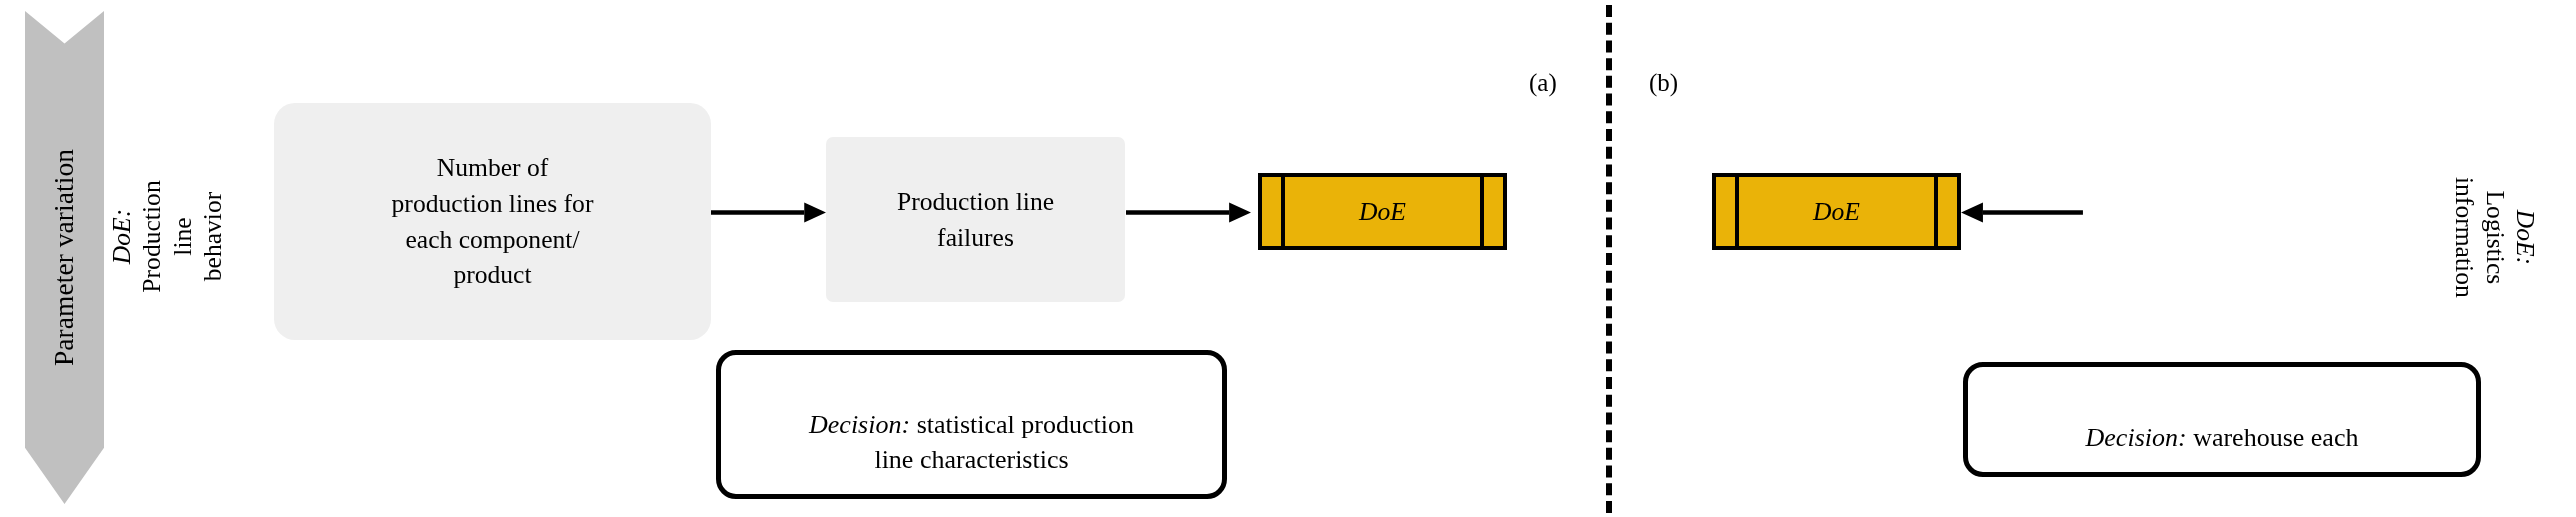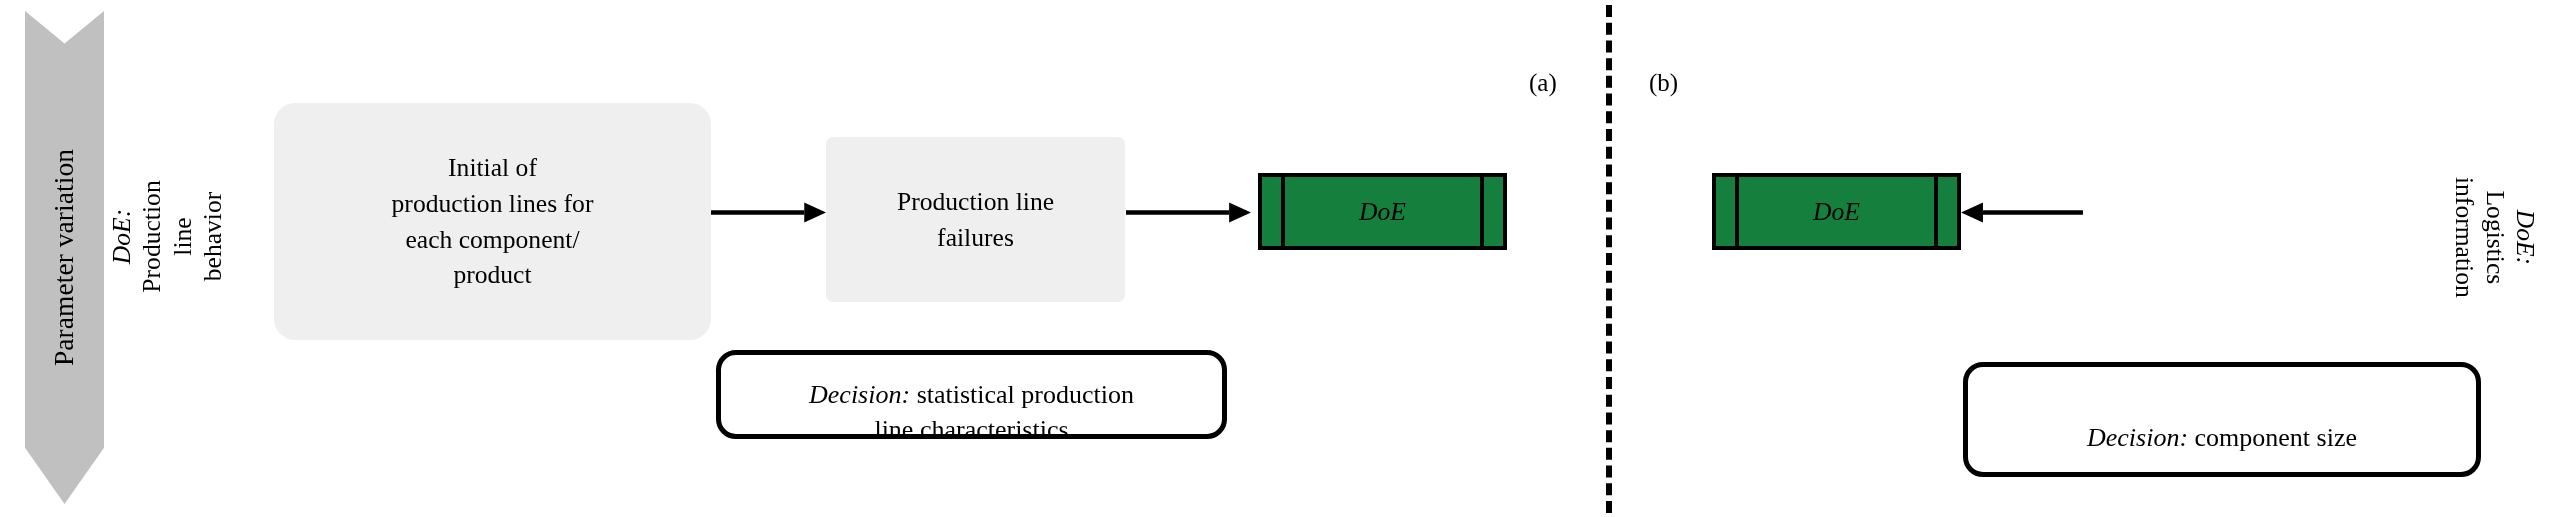--- a/index.html
+++ b/index.html
@@ -60,21 +60,21 @@
     font-size:25.6px;
     line-height:1.40;
     padding:0 16px;
     box-sizing:border-box;
     white-space:pre-line;
   }
 
   
   .doe{
     position:absolute;
-    background:#15803d;
+    background:#eab308;
     border:4.4px solid #000;
     box-sizing:border-box;
     display:flex;align-items:center;justify-content:center;
     font-size:25.6px;
     font-style:italic;
   }
   .doe::before,.doe::after{
     content:"";
     position:absolute;
     top:0;bottom:0;
@@ -130,21 +130,21 @@
     <div class="param-arrow-label">Parameter variation</div>
   </div>
 
   <div class="vlabel ccw" style="left:112px; top:62px; width:81px; height:349px;">
     <div class="rot" style="width:349px;">
       <i>DoE:</i><span> Production
 line behavior</span>
     </div>
   </div>
 
-  <div class="pbox" style="left:274px; top:103px; width:437px; height:237px;">Initial of
+  <div class="pbox" style="left:274px; top:103px; width:437px; height:237px;">Number of
 production lines for
 each component/
 product</div>
 
   <div class="conn" style="left:711px; top:200px; width:115px; height:25px;">
     <svg width="115" height="25" aria-hidden="true" viewBox="0 0 185 40">
       <line x1="0" y1="20" x2="150" y2="20" stroke="#000" stroke-width="7"></line>
       <polygon points="150,4 185,20 150,36" fill="#000"></polygon>
     </svg>
   </div>
@@ -156,21 +156,21 @@
     <svg width="125" height="25" aria-hidden="true" viewBox="0 0 200 40">
       <line x1="0" y1="20" x2="165" y2="20" stroke="#000" stroke-width="7"></line>
       <polygon points="165,4 200,20 165,36" fill="#000"></polygon>
     </svg>
   </div>
 
   <div class="doe" style="left:1258px; top:173px; width:249px; height:77px;">
     <span>DoE</span>
   </div>
 
-  <div class="dbox" style="left:716px; top:350px; width:511px; height:89px;">
+  <div class="dbox" style="left:716px; top:350px; width:511px; height:149px;">
     <div>
       <i>Decision:</i><span> statistical production
 line characteristics</span>
     </div>
   </div>
 
   <div class="panel-letter" style="left:1529px; top:69px;">(a)</div>
 
   <div class="divider" style="left:1606px;"></div>
 
@@ -190,18 +190,18 @@
 
   <div class="vlabel cw" style="left:2469px; top:81px; width:81px; height:312px;">
     <div class="rot" style="width:312px;">
       <i>DoE:</i><span> Logistics
 information</span>
     </div>
   </div>
 
   <div class="dbox" style="left:1963px; top:362px; width:518px; height:115px;">
     <div>
-      <i>Decision:</i><span> component size</span>
+      <i>Decision:</i><span> warehouse each</span>
     </div>
   </div>
 
 </div>
 
 
 </body></html>

